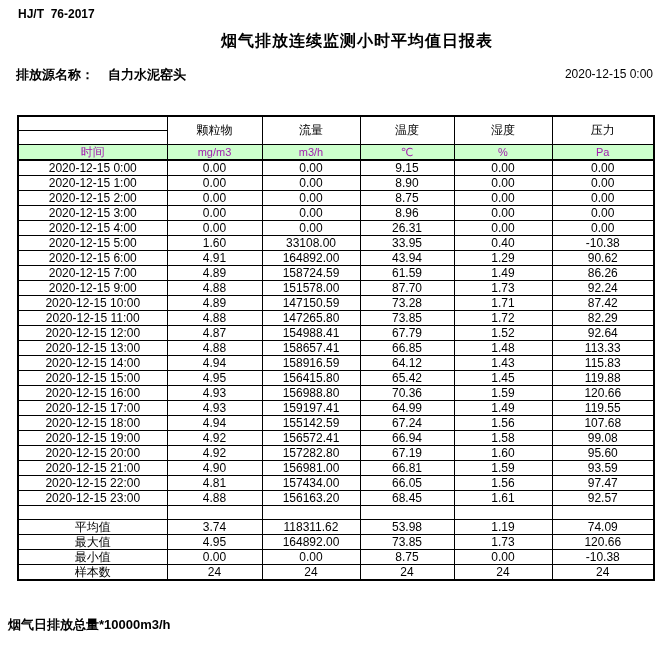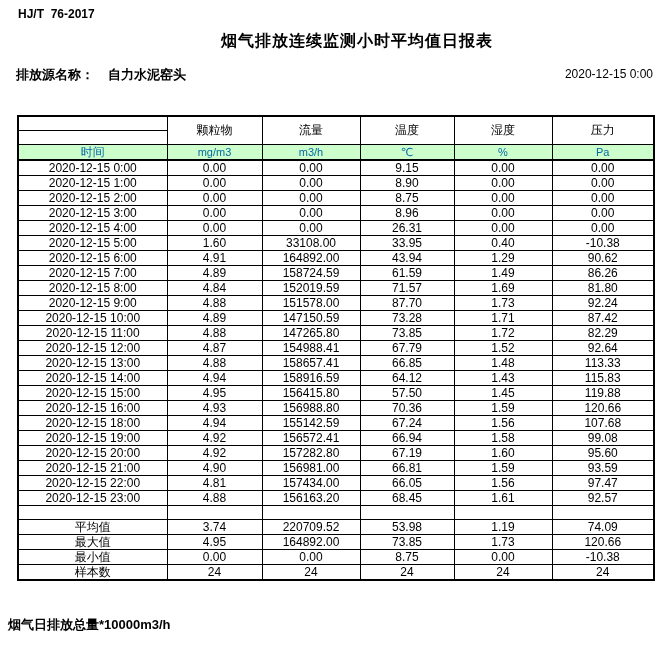--- a/index.html
+++ b/index.html
@@ -23,21 +23,21 @@
   table.report td,table.report th{
     border:1px solid #000;padding:0;margin:0;
     font-size:12px;font-weight:normal;text-align:center;
     height:14px;line-height:14px;white-space:nowrap;overflow:hidden;
   }
   tr.head-row th{height:27px;line-height:27px;font-size:12px;}
   th.split-cell{padding:0;vertical-align:top;}
   th.split-cell .half{height:13px;line-height:13px;}
   th.split-cell .half.top{border-bottom:1px solid #000;}
   tr.units-row td{
-    background:#ccffcc;color:#0369a1;border-bottom:2px solid #000;font-size:11px;
+    background:#ccffcc;color:#a21caf;border-bottom:2px solid #000;font-size:11px;
   }
   tr.units-row td.time-label{font-size:12px;}
   td.num{font-size:11.5px;}
   tr.spacer-row td{height:13px;}
 
   .note{position:absolute;left:8px;top:616px;font-size:13px;font-weight:bold;}
   .footer-line{position:absolute;left:0;top:636px;width:100%;height:16px;font-size:13px;font-weight:bold;}
   .footer-line span{position:absolute;white-space:nowrap;margin-top:24px;}
   .f-unit{left:8px;}
   .f-manager{left:218px;}
@@ -148,28 +148,20 @@
       </tr>
       <tr>
         <td>2020-12-15 7:00</td>
         <td class="num">4.89</td>
         <td class="num">158724.59</td>
         <td class="num">61.59</td>
         <td class="num">1.49</td>
         <td class="num">86.26</td>
       </tr>
       <tr>
-        <td>2020-12-15 8:00</td>
-        <td class="num">4.84</td>
-        <td class="num">152019.59</td>
-        <td class="num">71.57</td>
-        <td class="num">1.69</td>
-        <td class="num">81.80</td>
-      </tr>
-      <tr>
         <td>2020-12-15 9:00</td>
         <td class="num">4.88</td>
         <td class="num">151578.00</td>
         <td class="num">87.70</td>
         <td class="num">1.73</td>
         <td class="num">92.24</td>
       </tr>
       <tr>
         <td>2020-12-15 10:00</td>
         <td class="num">4.89</td>
@@ -207,33 +199,41 @@
         <td class="num">4.94</td>
         <td class="num">158916.59</td>
         <td class="num">64.12</td>
         <td class="num">1.43</td>
         <td class="num">115.83</td>
       </tr>
       <tr>
         <td>2020-12-15 15:00</td>
         <td class="num">4.95</td>
         <td class="num">156415.80</td>
-        <td class="num">57.50</td>
+        <td class="num">65.42</td>
         <td class="num">1.45</td>
         <td class="num">119.88</td>
       </tr>
       <tr>
         <td>2020-12-15 16:00</td>
         <td class="num">4.93</td>
         <td class="num">156988.80</td>
         <td class="num">70.36</td>
         <td class="num">1.59</td>
         <td class="num">120.66</td>
       </tr>
       <tr>
+        <td>2020-12-15 17:00</td>
+        <td class="num">4.93</td>
+        <td class="num">159197.41</td>
+        <td class="num">64.99</td>
+        <td class="num">1.49</td>
+        <td class="num">119.55</td>
+      </tr>
+      <tr>
         <td>2020-12-15 18:00</td>
         <td class="num">4.94</td>
         <td class="num">155142.59</td>
         <td class="num">67.24</td>
         <td class="num">1.56</td>
         <td class="num">107.68</td>
       </tr>
       <tr>
         <td>2020-12-15 19:00</td>
         <td class="num">4.92</td>
@@ -278,21 +278,21 @@
         <td></td>
         <td class="num"></td>
         <td class="num"></td>
         <td class="num"></td>
         <td class="num"></td>
         <td class="num"></td>
       </tr>
       <tr>
         <td>平均值</td>
         <td class="num">3.74</td>
-        <td class="num">220709.52</td>
+        <td class="num">118311.62</td>
         <td class="num">53.98</td>
         <td class="num">1.19</td>
         <td class="num">74.09</td>
       </tr>
       <tr>
         <td>最大值</td>
         <td class="num">4.95</td>
         <td class="num">164892.00</td>
         <td class="num">73.85</td>
         <td class="num">1.73</td>

